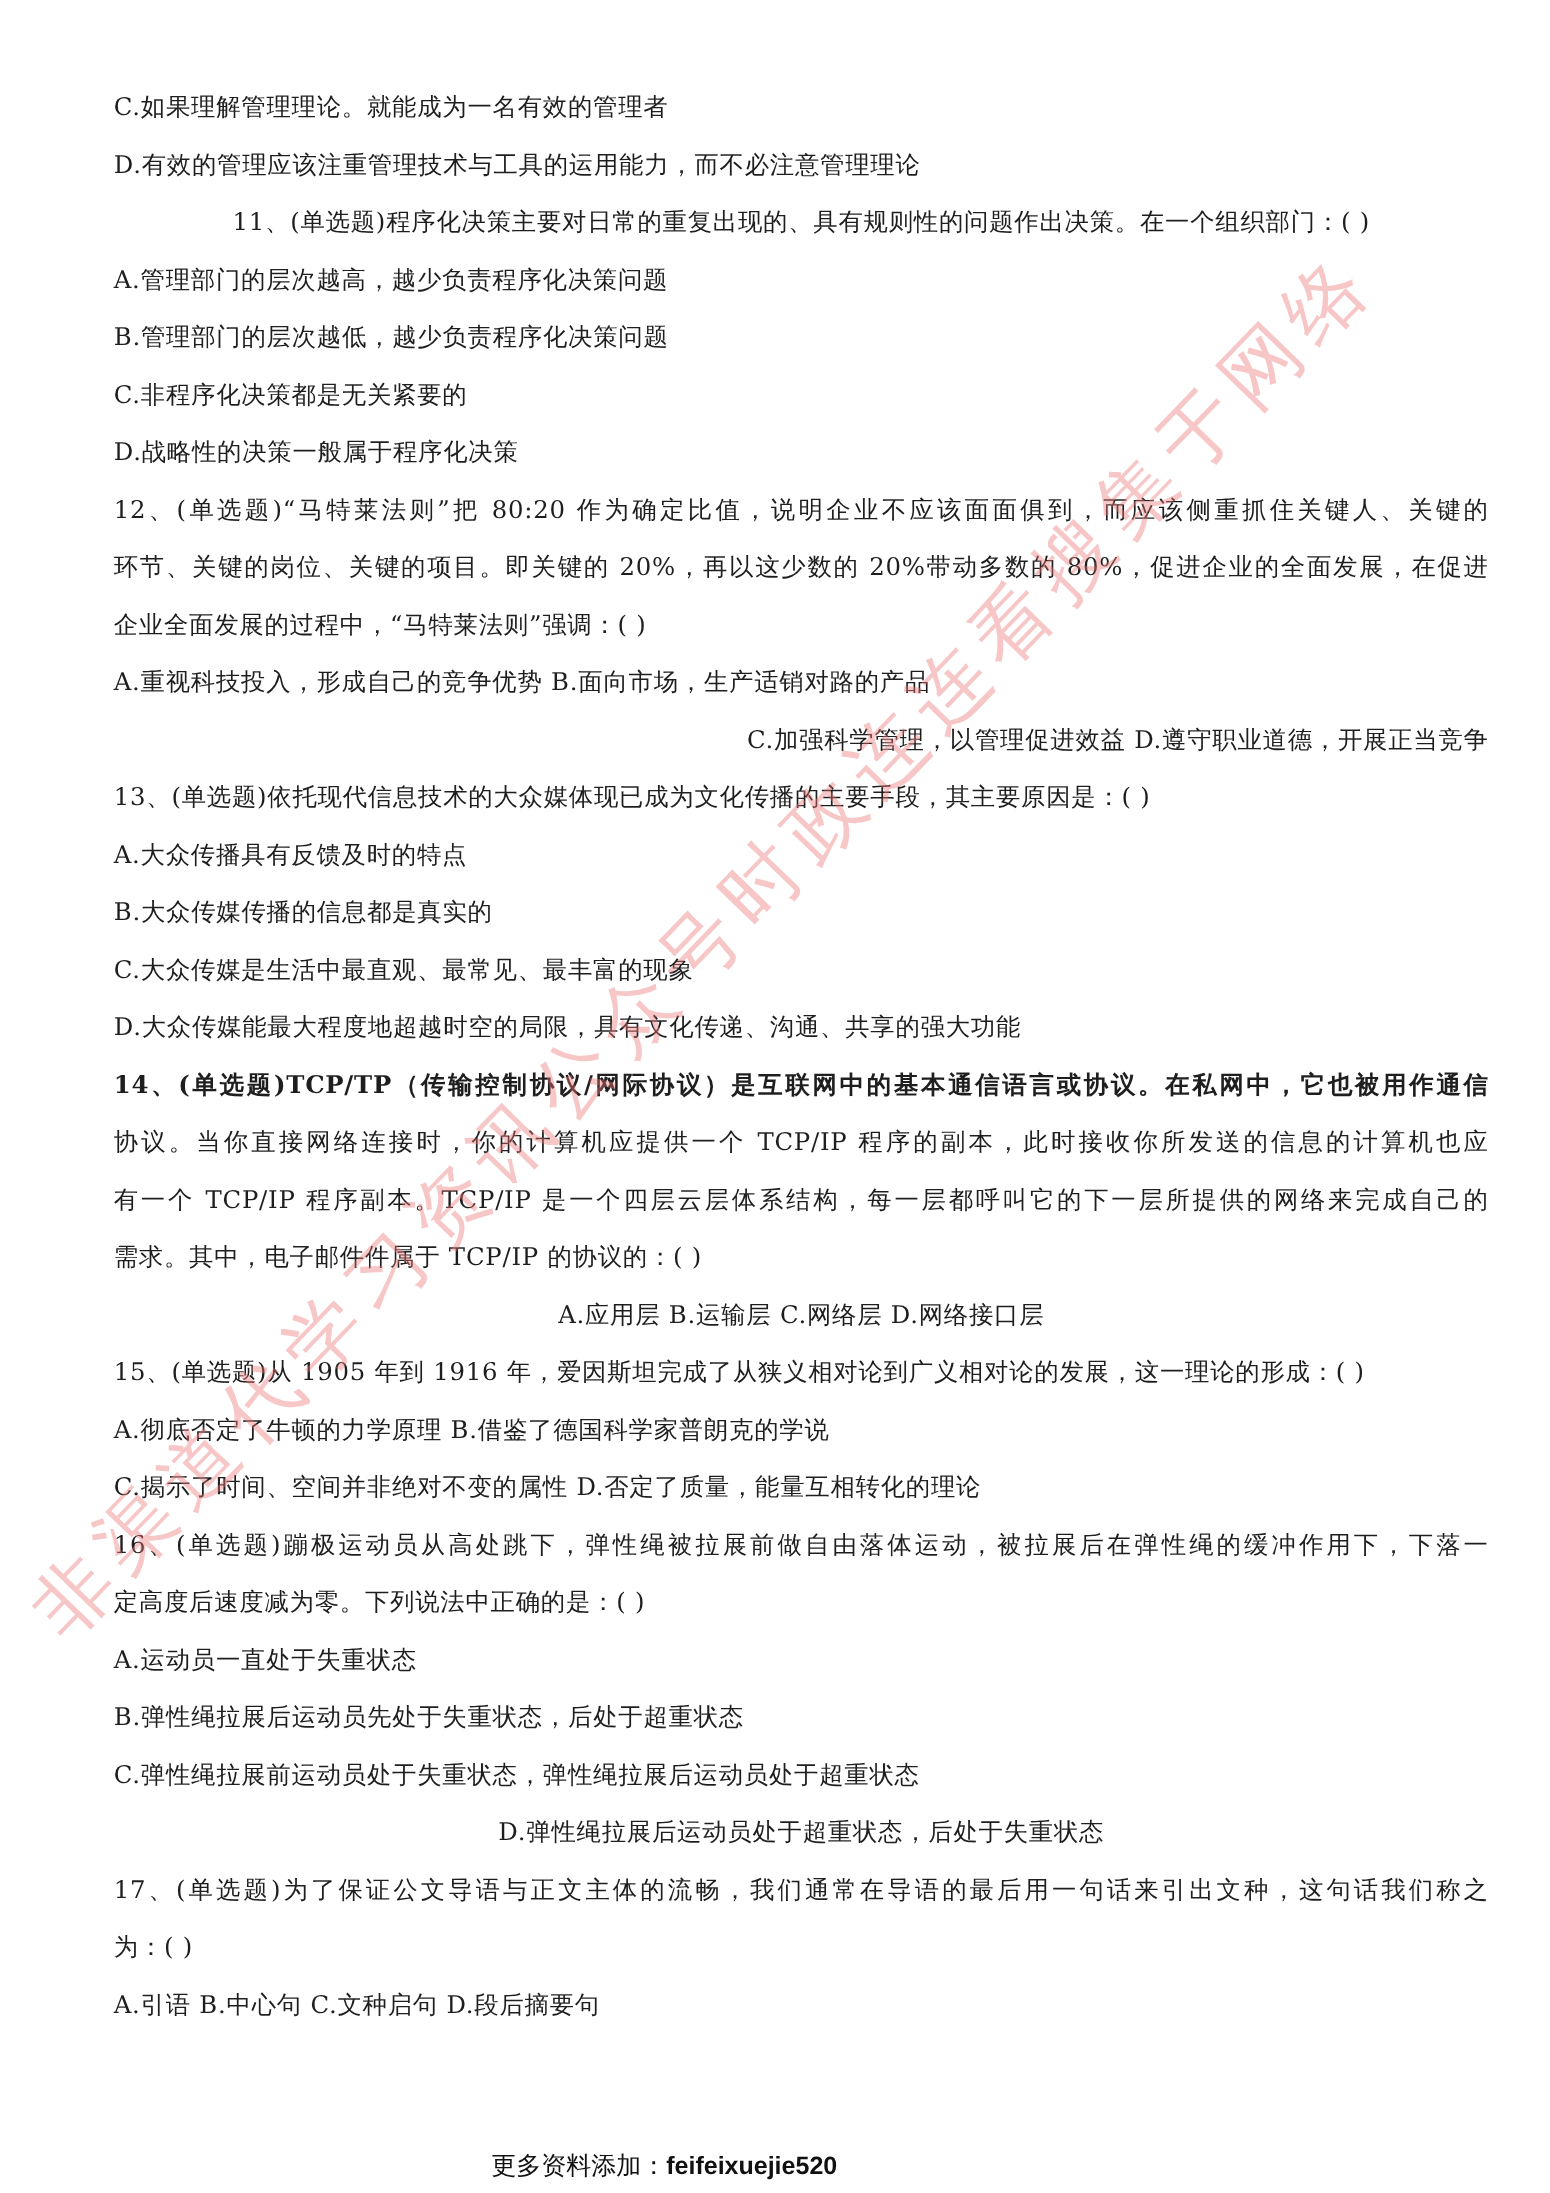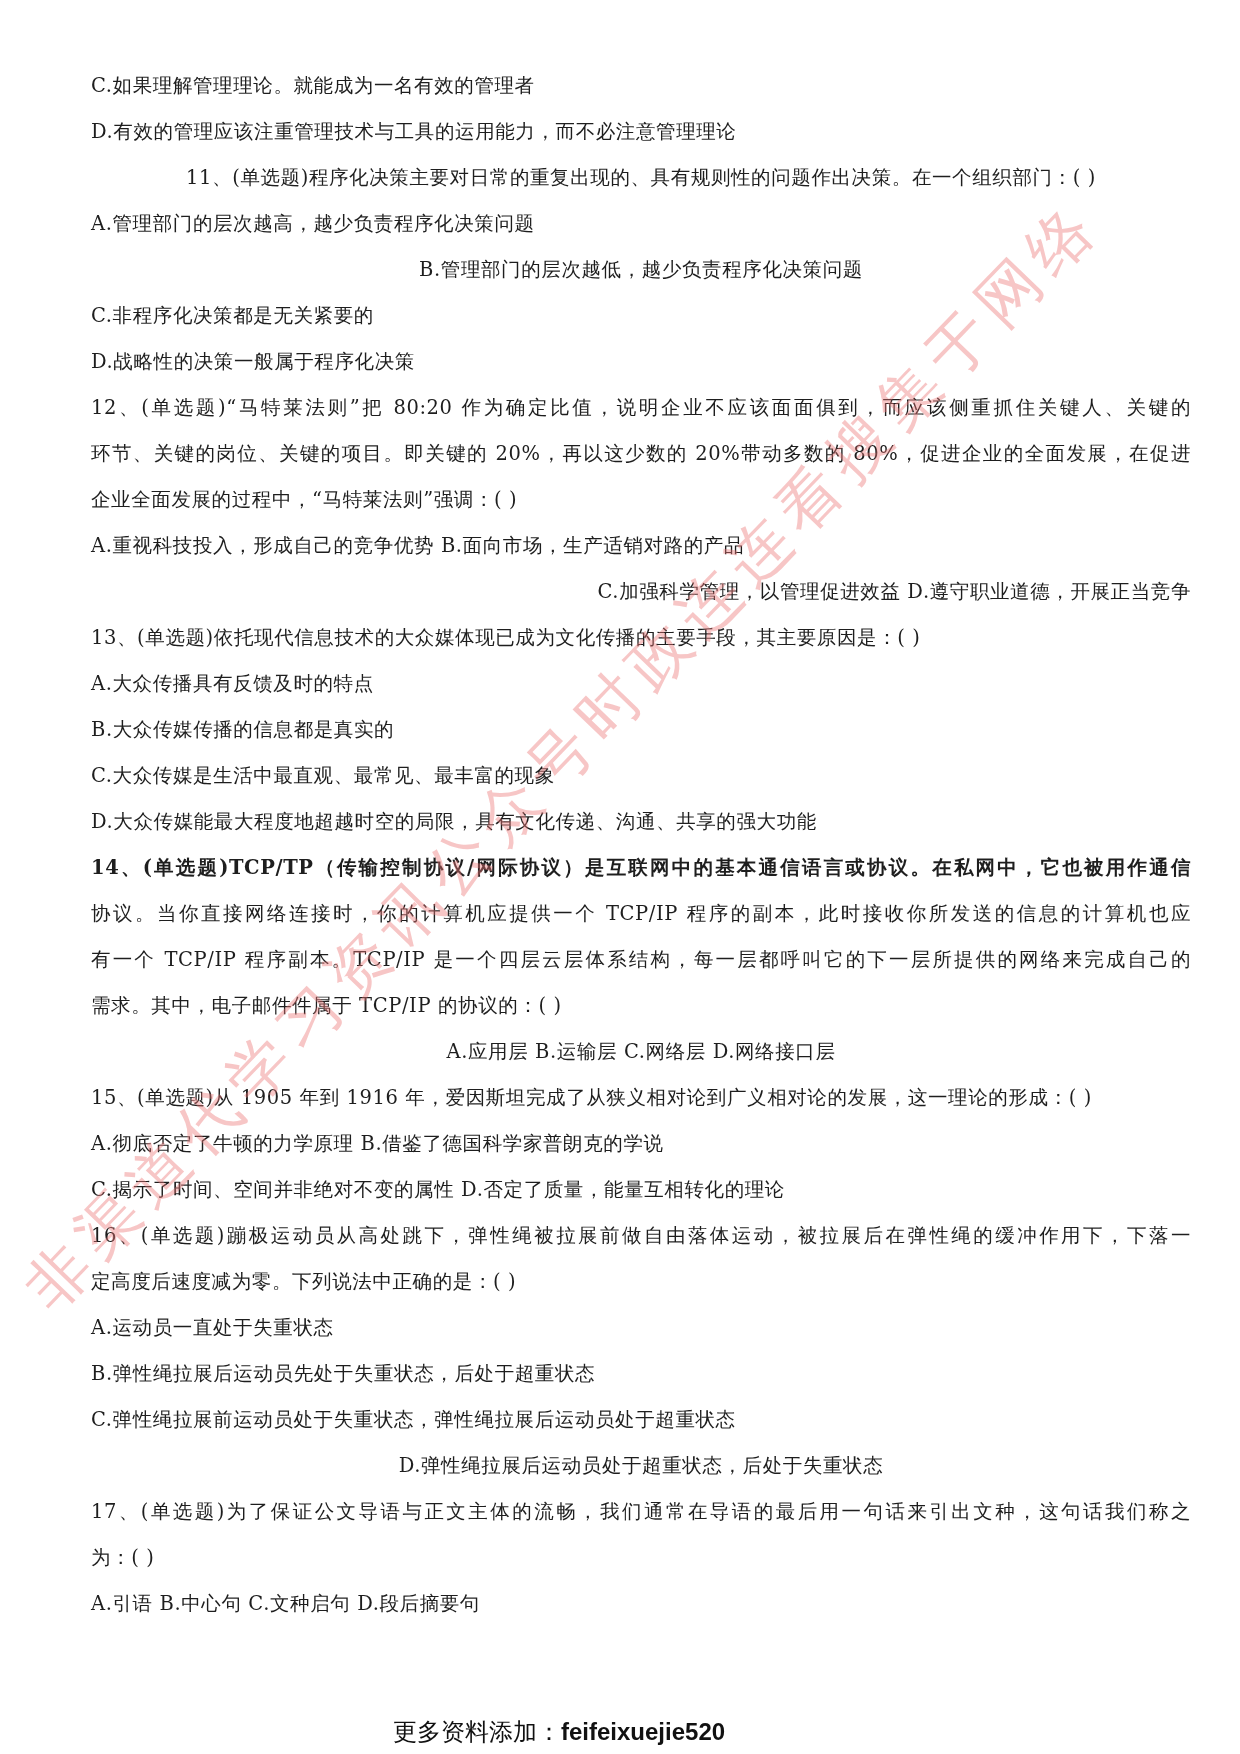--- a/index.html
+++ b/index.html
@@ -33,21 +33,21 @@
       color: #1e1e1e;
     }
     .line.justify {
       text-align: justify;
       text-align-last: justify;
     }
     .footer {
       position: absolute;
       left: 376px;
       top: 1718px;
-      font-size: 24px;
+      font-size: 20px;
       line-height: 28px;
       white-space: nowrap;
       color: #111;
     }
     .footer .label {
       font-family: "DejaVu Serif", "Liberation Serif", serif;
     }
     .footer .contact {
       font-family: "Liberation Sans", "DejaVu Sans", sans-serif;
       font-weight: bold;
@@ -68,21 +68,21 @@
   </style>
 </head>
 <body>
 
 <div class="page">
   <div id="lines">
       <div class="line" style="top: 72px;">C.如果理解管理理论。就能成为一名有效的管理者</div>
       <div class="line" style="top: 118px;">D.有效的管理应该注重管理技术与工具的运用能力，而不必注意管理理论</div>
       <div class="line" style="top: 164px; text-align: center;">11、(单选题)程序化决策主要对日常的重复出现的、具有规则性的问题作出决策。在一个组织部门：(          )</div>
       <div class="line" style="top: 210px;">A.管理部门的层次越高，越少负责程序化决策问题</div>
-      <div class="line" style="top: 256px; text-align: center;">B.管理部门的层次越低，越少负责程序化决策问题</div>
+      <div class="line" style="top: 256px;">B.管理部门的层次越低，越少负责程序化决策问题</div>
       <div class="line" style="top: 302px;">C.非程序化决策都是无关紧要的</div>
       <div class="line" style="top: 348px;">D.战略性的决策一般属于程序化决策</div>
       <div class="line justify" style="top: 394px;">12、(单选题)“马特莱法则”把 80:20 作为确定比值，说明企业不应该面面俱到，而应该侧重抓住关键人、关键的</div>
       <div class="line justify" style="top: 440px;">环节、关键的岗位、关键的项目。即关键的 20%，再以这少数的 20%带动多数的 80%，促进企业的全面发展，在促进</div>
       <div class="line" style="top: 486px;">企业全面发展的过程中，“马特莱法则”强调：(          )</div>
       <div class="line" style="top: 532px;">A.重视科技投入，形成自己的竞争优势 B.面向市场，生产适销对路的产品</div>
       <div class="line" style="top: 578px; text-align: right;">C.加强科学管理，以管理促进效益 D.遵守职业道德，开展正当竞争</div>
       <div class="line" style="top: 624px;">13、(单选题)依托现代信息技术的大众媒体现已成为文化传播的主要手段，其主要原因是：(          )</div>
       <div class="line" style="top: 670px;">A.大众传播具有反馈及时的特点</div>
       <div class="line" style="top: 716px;">B.大众传媒传播的信息都是真实的</div>

